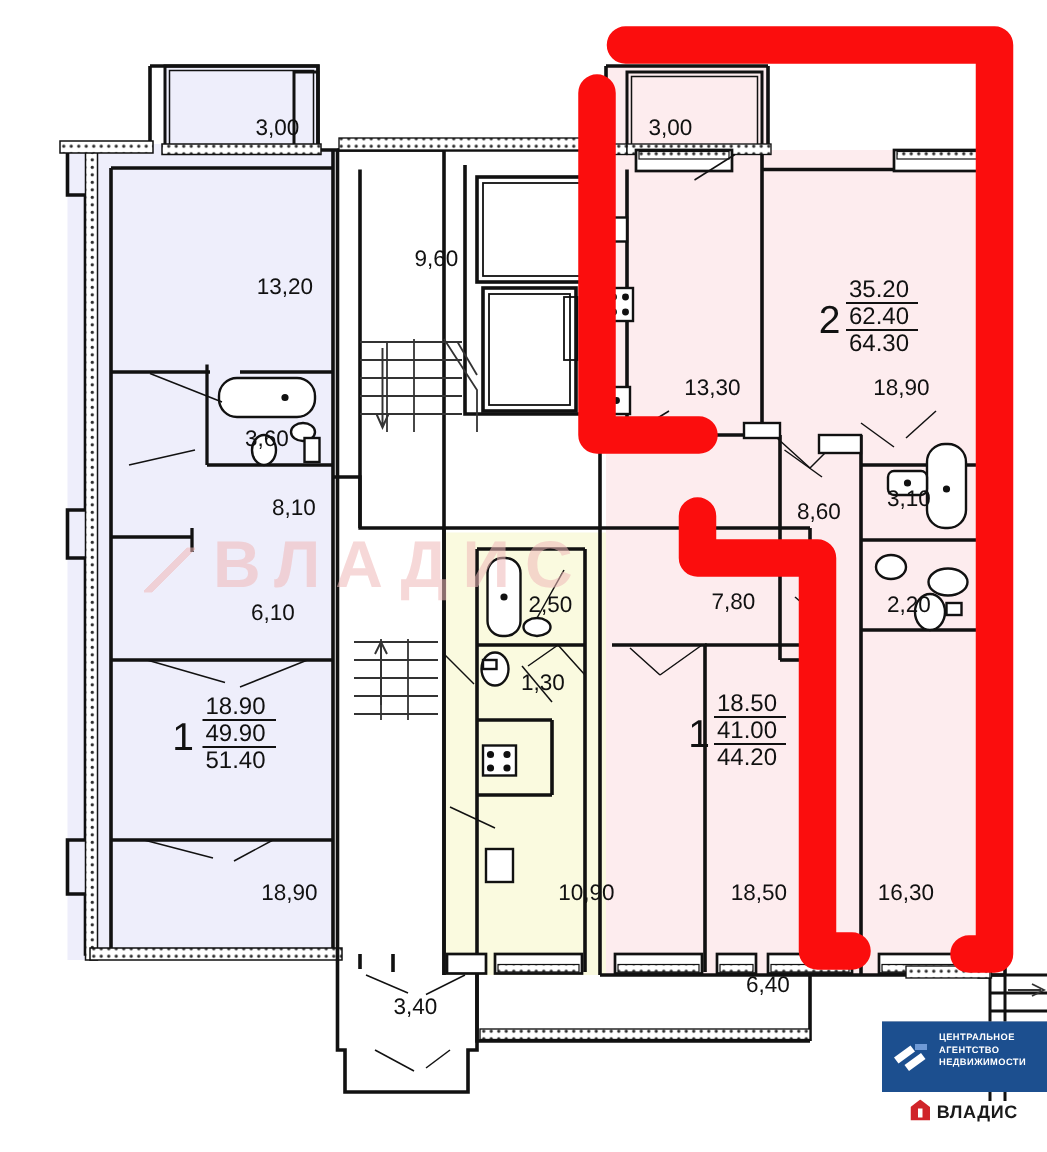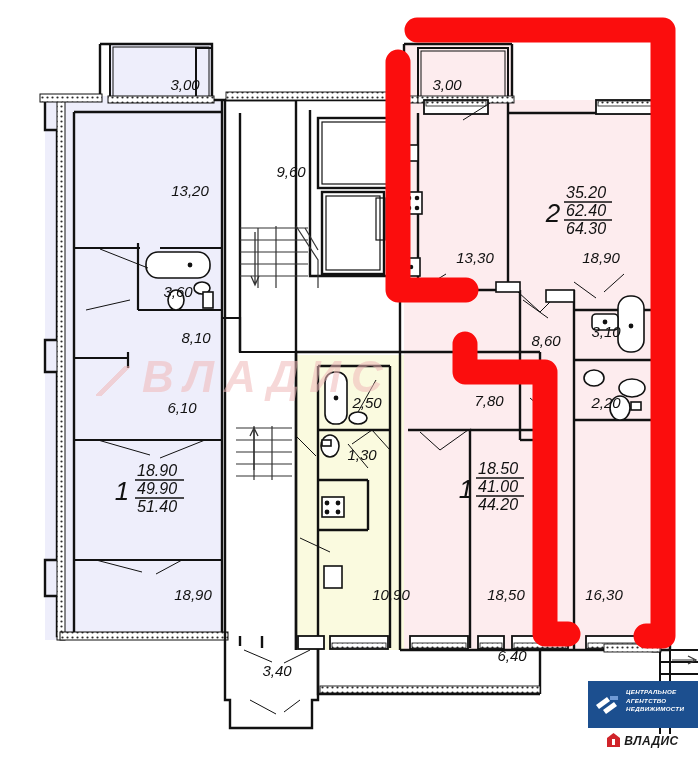--- a/index.html
+++ b/index.html
@@ -1,17 +1,17 @@
 <!DOCTYPE html>
 <html><head>
 <meta charset="utf-8">
 <style>
   html,body{margin:0;padding:0;background:#ffffff;}
   body{width:698px;height:768px;overflow:hidden;font-family:"Liberation Sans",sans-serif;}
-  #stage{position:relative;width:698px;height:768px;background:#ffffff;font-style:italic;}
+  #stage{position:relative;width:698px;height:768px;background:#ffffff;}
   svg.plan{position:absolute;left:0;top:0;width:698px;height:768px;}
   .dim{font-family:"Liberation Sans",sans-serif;font-size:15px;fill:#111111;}
   .aptnum{font-family:"Liberation Sans",sans-serif;font-size:26px;fill:#111111;}
   .aptline{font-family:"Liberation Sans",sans-serif;font-size:16px;fill:#111111;}
 
   
   #wm{position:absolute;left:588px;top:681px;width:110px;height:87px;}
   #wm .band{position:absolute;left:0;top:0;width:110px;height:47px;background:#1c4f8f;}
   #wm .bandtxt{position:absolute;left:38px;top:7px;width:70px;
      font-size:6.2px;line-height:8.6px;letter-spacing:.3px;color:#ffffff;font-weight:bold;}

